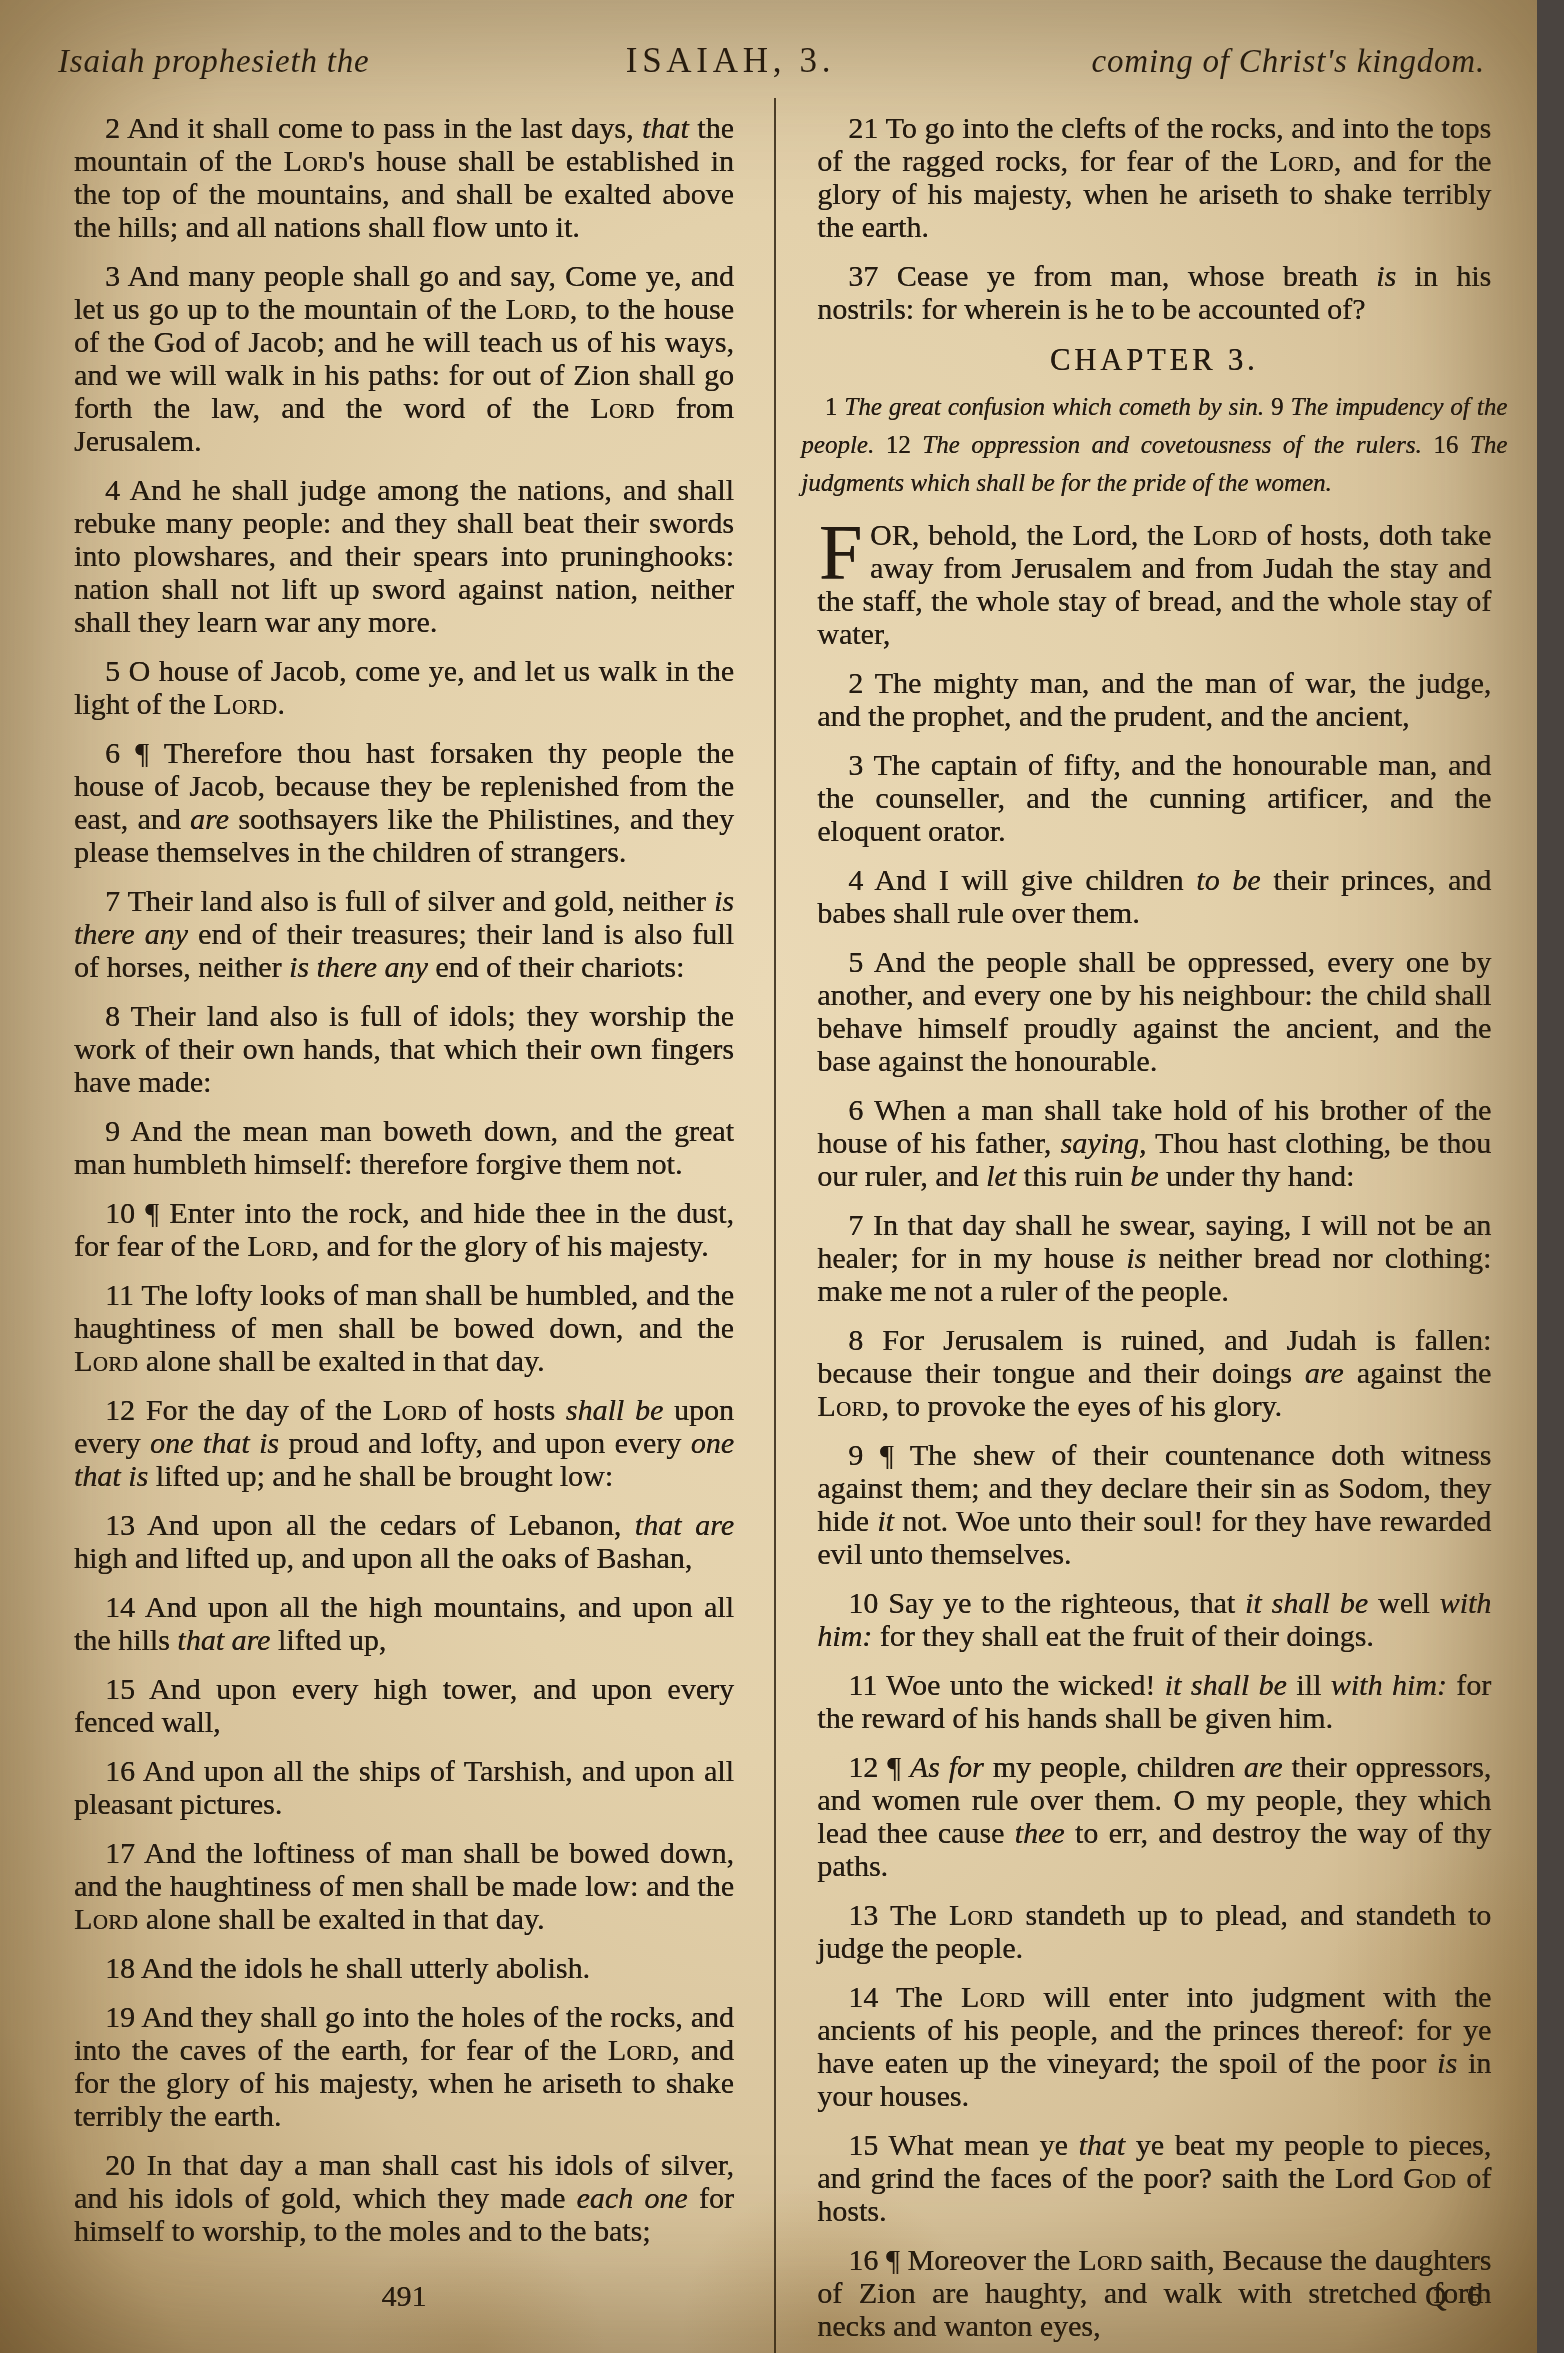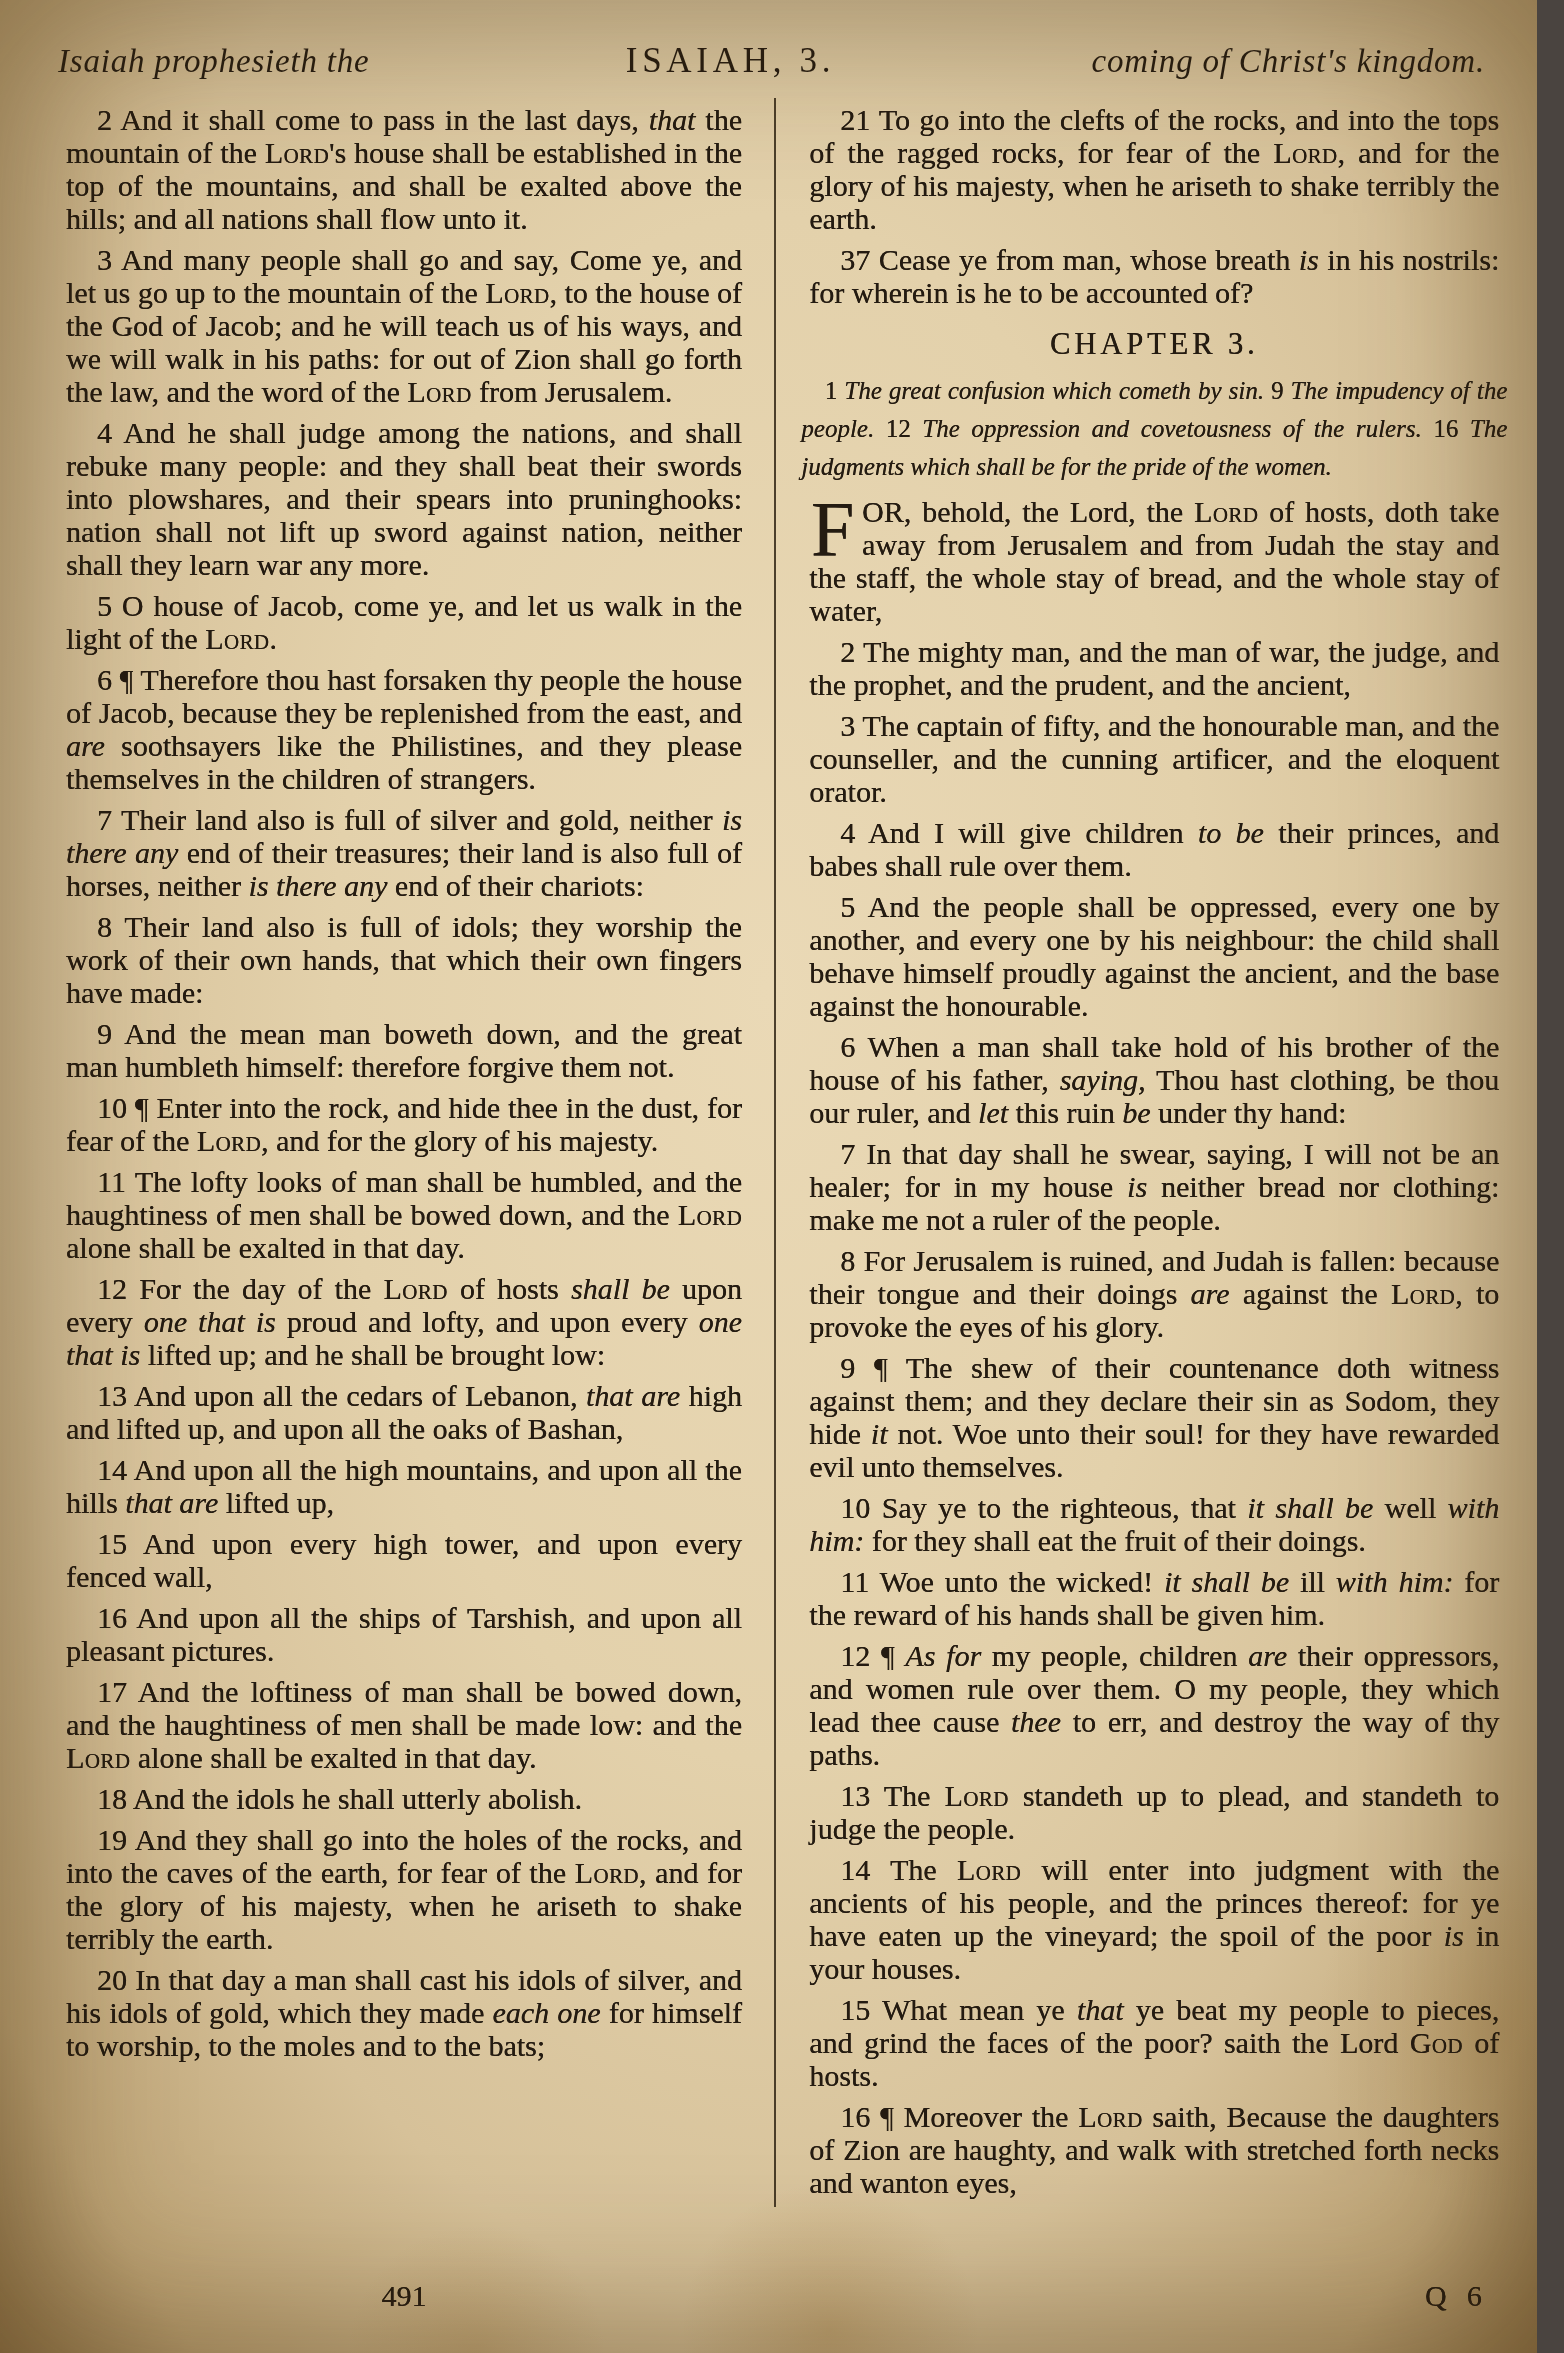--- a/index.html
+++ b/index.html
@@ -51,21 +51,21 @@
     text-shadow: 0.2px 0 0 currentColor;
   }
   .col-left { width: 692px; }
   .col-right { width: 706px; }
   .divider {
     flex: none;
     width: 2.3px;
     background: rgba(42,30,15,0.82);
     margin: 3.1px 25px 0 24px;
   }
-  .verse { margin: 8px; text-indent: 31px; }
+  .verse { margin: 16px; text-indent: 31px; }
   .verse.dropcap-verse { text-indent: 0; }
   .vnum { }
   .pilcrow { }
   .sc { font-variant: small-caps; letter-spacing: 0.4px; }
   .dc {
     float: left;
     font-size: 78px;
     line-height: 59px;
     padding: 3.9px 7.8px 0 1.6px;
   }

